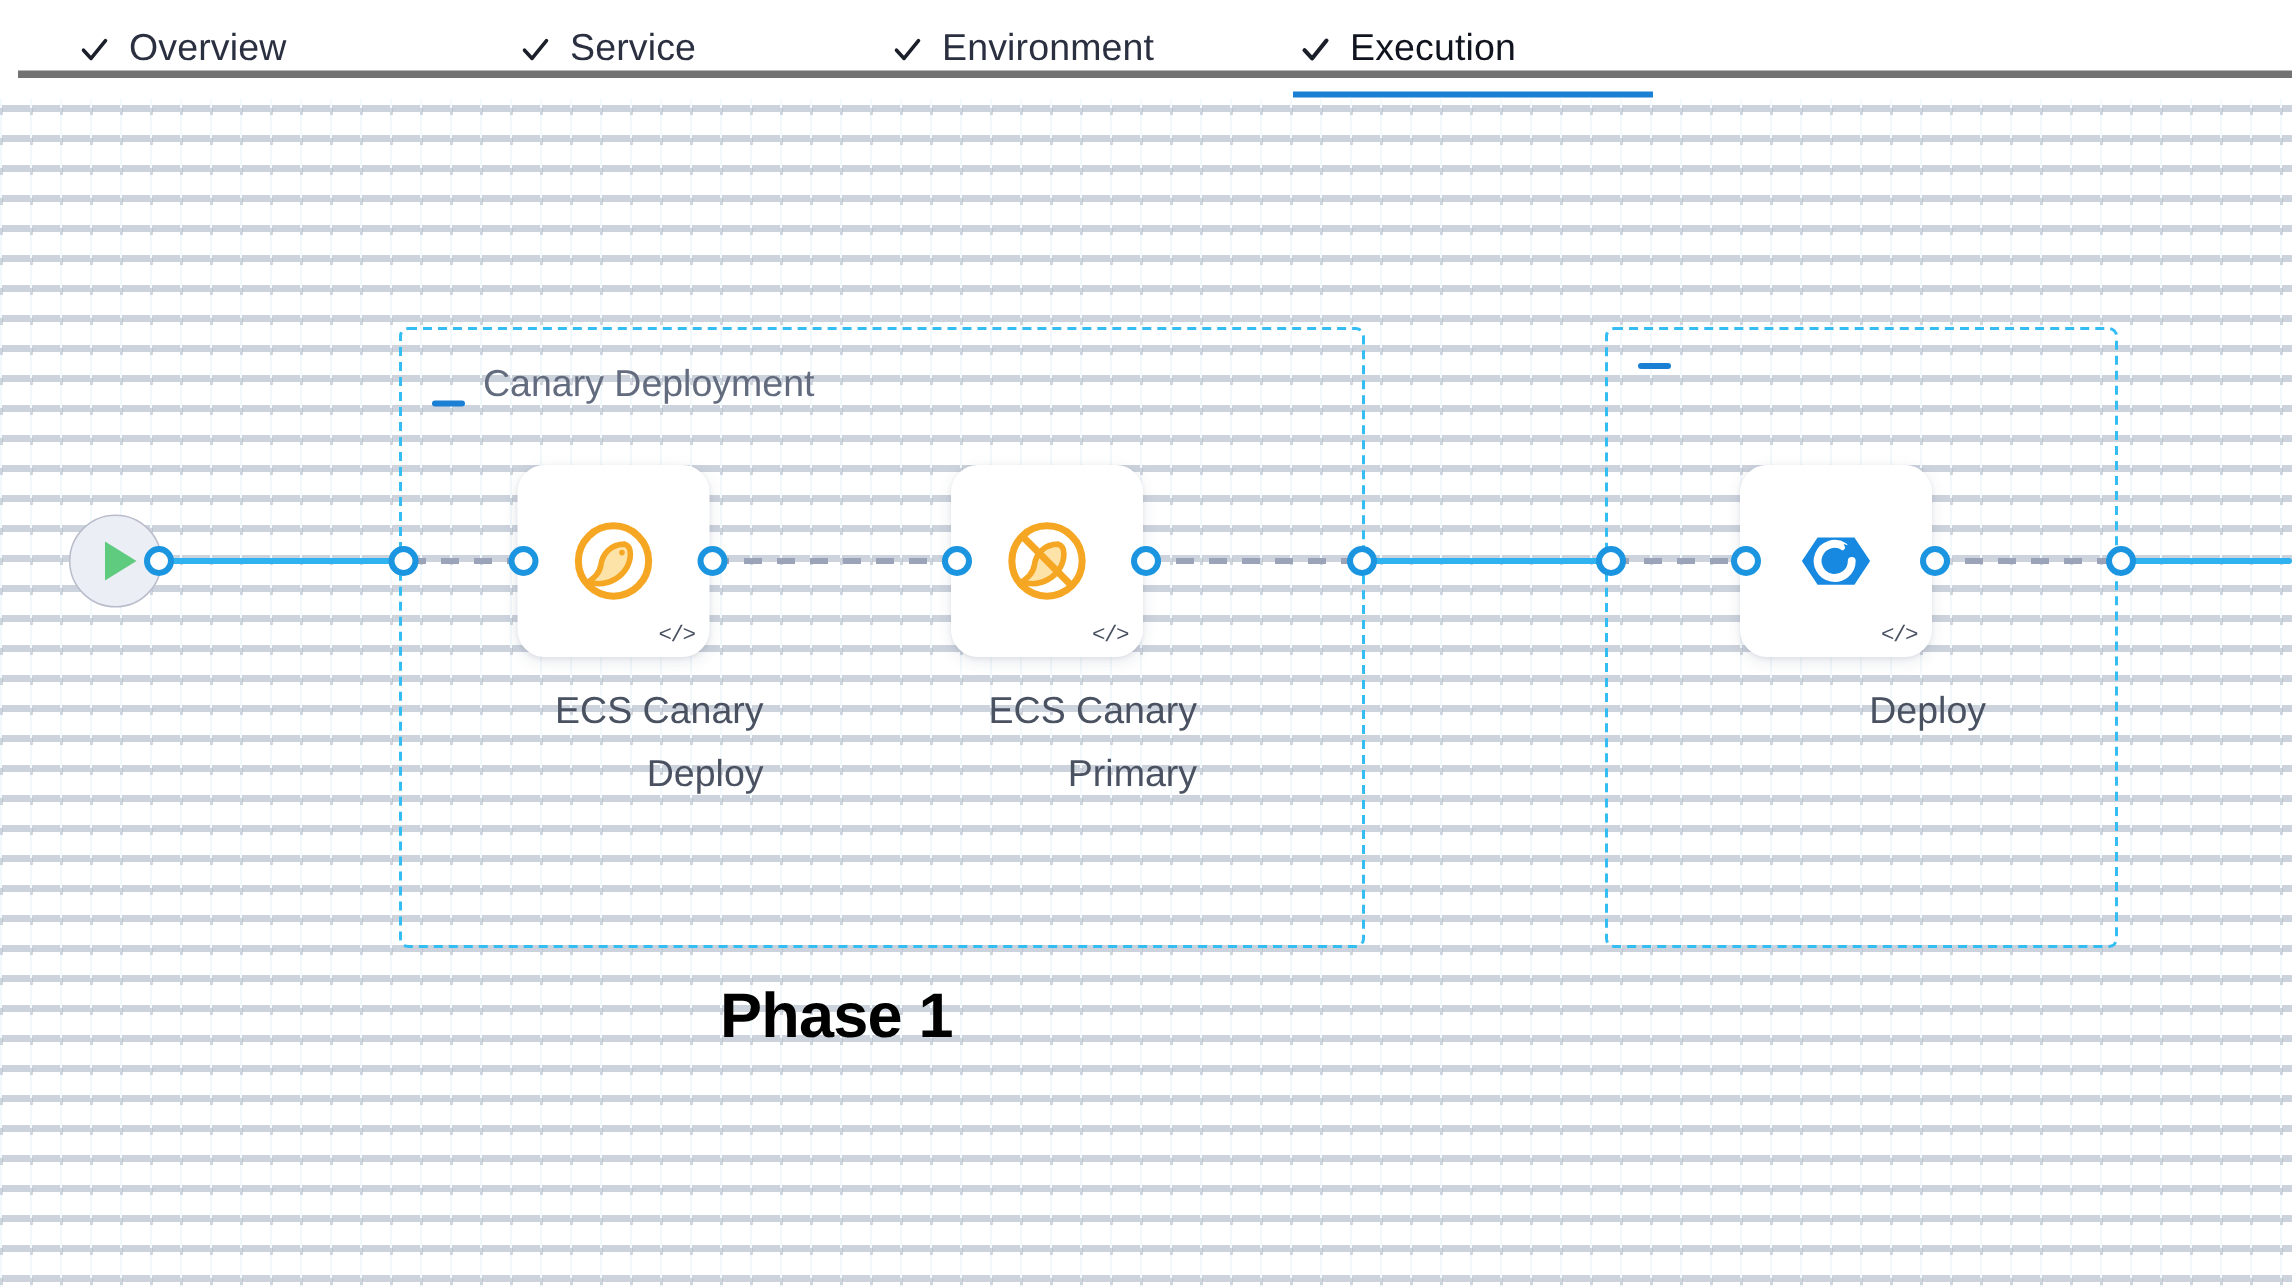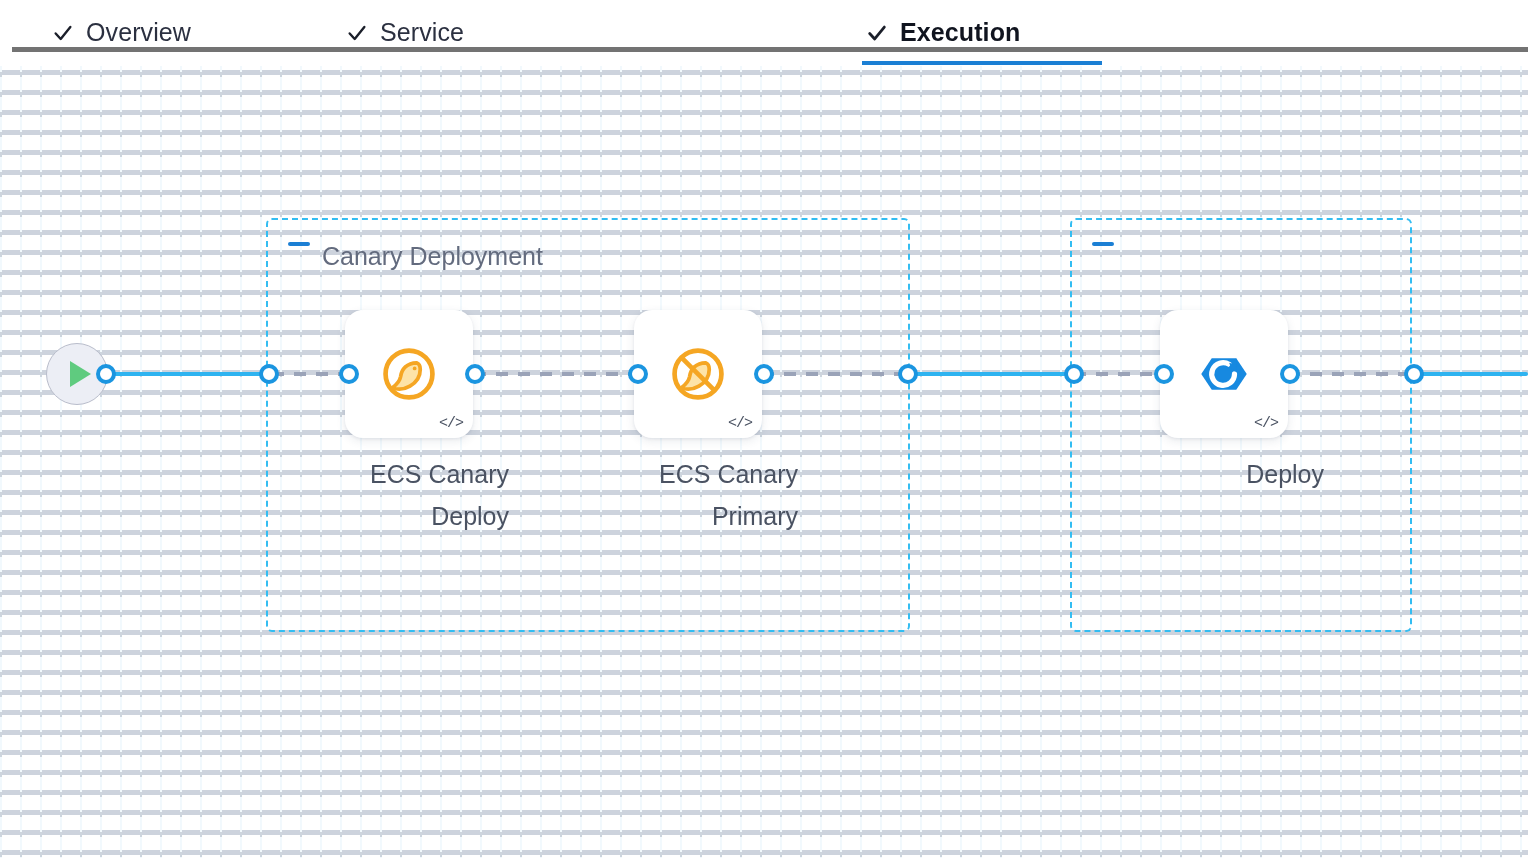--- a/index.html
+++ b/index.html
@@ -51,21 +51,21 @@
     color: #1b1f2a;
   }
   .tab .check svg { display: block; }
   .tab .tab-label {
     font-size: 25px;
     color: #2b3040;
     letter-spacing: 0.1px;
     white-space: nowrap;
   }
   .tab.active .tab-label {
-    font-weight: bold;
+    font-weight: normal;
     color: #10141f;
   }
   .tab.active::after {
     content: "";
     position: absolute;
     left: 0;
     right: 0;
     bottom: 0;
     height: 4px;
     background: #1b7fd4;
@@ -161,21 +161,21 @@
     border: 2.5px dashed #33bdf2;
     border-radius: 6px;
     box-sizing: border-box;
     background: transparent;
   }
   .group-header {
     position: absolute;
     top: 22px;
     left: 20px;
     display: flex;
-    align-items: flex-start;
+    align-items: flex-end;
     gap: 12px;
     cursor: pointer;
     user-select: none;
   }
   .group-collapse {
     display: inline-block;
     width: 22px;
     height: 4px;
     background: #1b7fd4;
     border-radius: 2px;
@@ -252,20 +252,28 @@
 
     <div class="tab" style="left:330px;width:160px;">
       <span class="check">
         <svg viewBox="0 0 24 24" width="22" height="22" fill="none" stroke="currentColor" stroke-width="2.6" stroke-linecap="round" stroke-linejoin="round">
             <path d="M4 12.5 L9.5 18.5 L20 5.5"></path>
           </svg>
       </span>
       <span class="tab-label">Service</span>
     </div>
 
+    <div class="tab" style="left:578px;width:226px;">
+      <span class="check">
+        <svg viewBox="0 0 24 24" width="22" height="22" fill="none" stroke="currentColor" stroke-width="2.6" stroke-linecap="round" stroke-linejoin="round">
+            <path d="M4 12.5 L9.5 18.5 L20 5.5"></path>
+          </svg>
+      </span>
+      <span class="tab-label">Environment</span>
+    </div>
 
     <div class="tab active" style="left:850px;width:240px;">
       <span class="check">
         <svg viewBox="0 0 24 24" width="22" height="22" fill="none" stroke="currentColor" stroke-width="3" stroke-linecap="round" stroke-linejoin="round">
             <path d="M4 12.5 L9.5 18.5 L20 5.5"></path>
           </svg>
       </span>
       <span class="tab-label">Execution</span>
     </div>
 
@@ -358,17 +366,18 @@
       <div class="port" style="left:339px;top:298px;"></div>
       <div class="port" style="left:465px;top:298px;"></div>
       <div class="port" style="left:628px;top:298px;"></div>
       <div class="port" style="left:754px;top:298px;"></div>
       <div class="port" style="left:898px;top:298px;"></div>
       <div class="port" style="left:1064px;top:298px;"></div>
       <div class="port" style="left:1154px;top:298px;"></div>
       <div class="port" style="left:1280px;top:298px;"></div>
       <div class="port" style="left:1404px;top:298px;"></div>
 
+      <div class="phase-label" style="left:480px;top:587px;">Phase 1</div>
 
     </div>
   </div>
 
 </div>
 
 </body></html>

